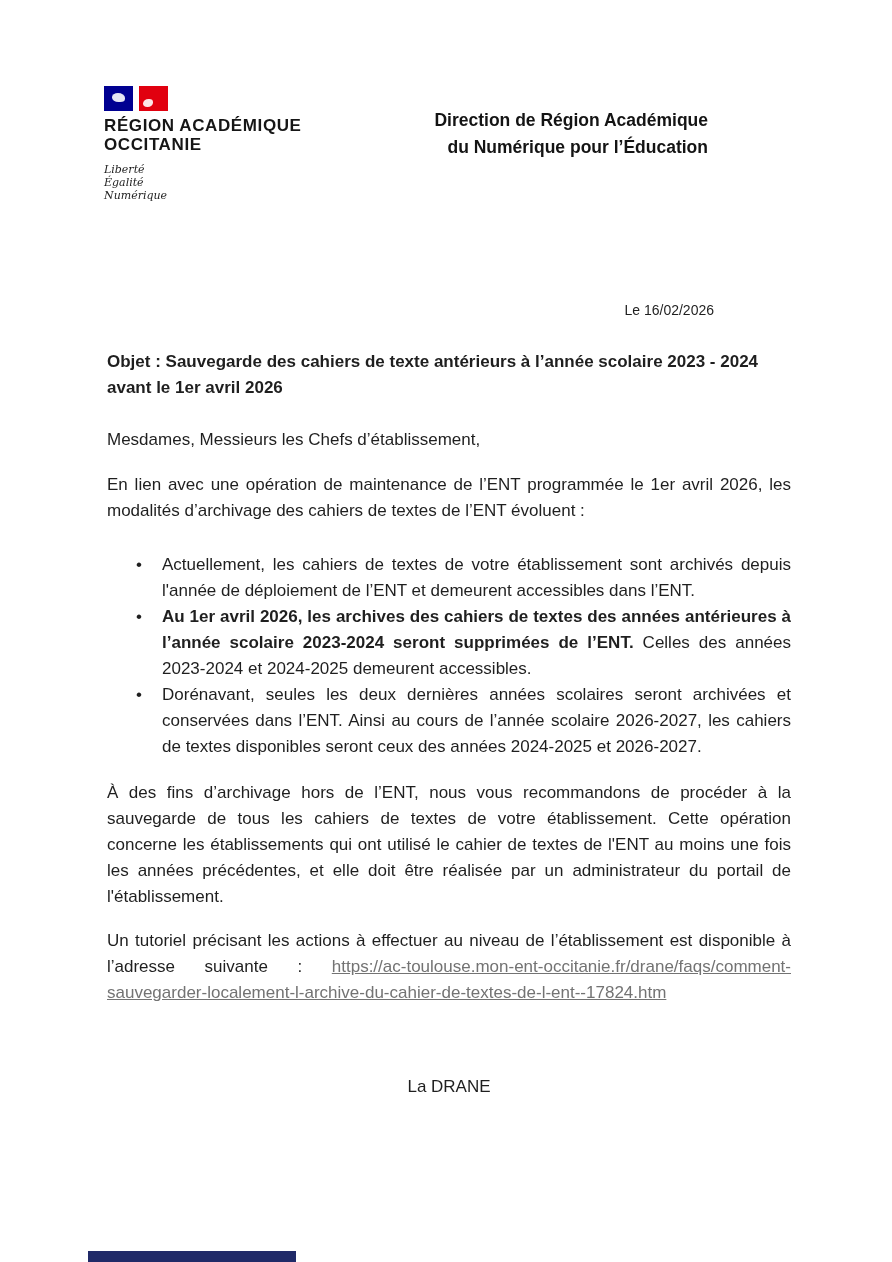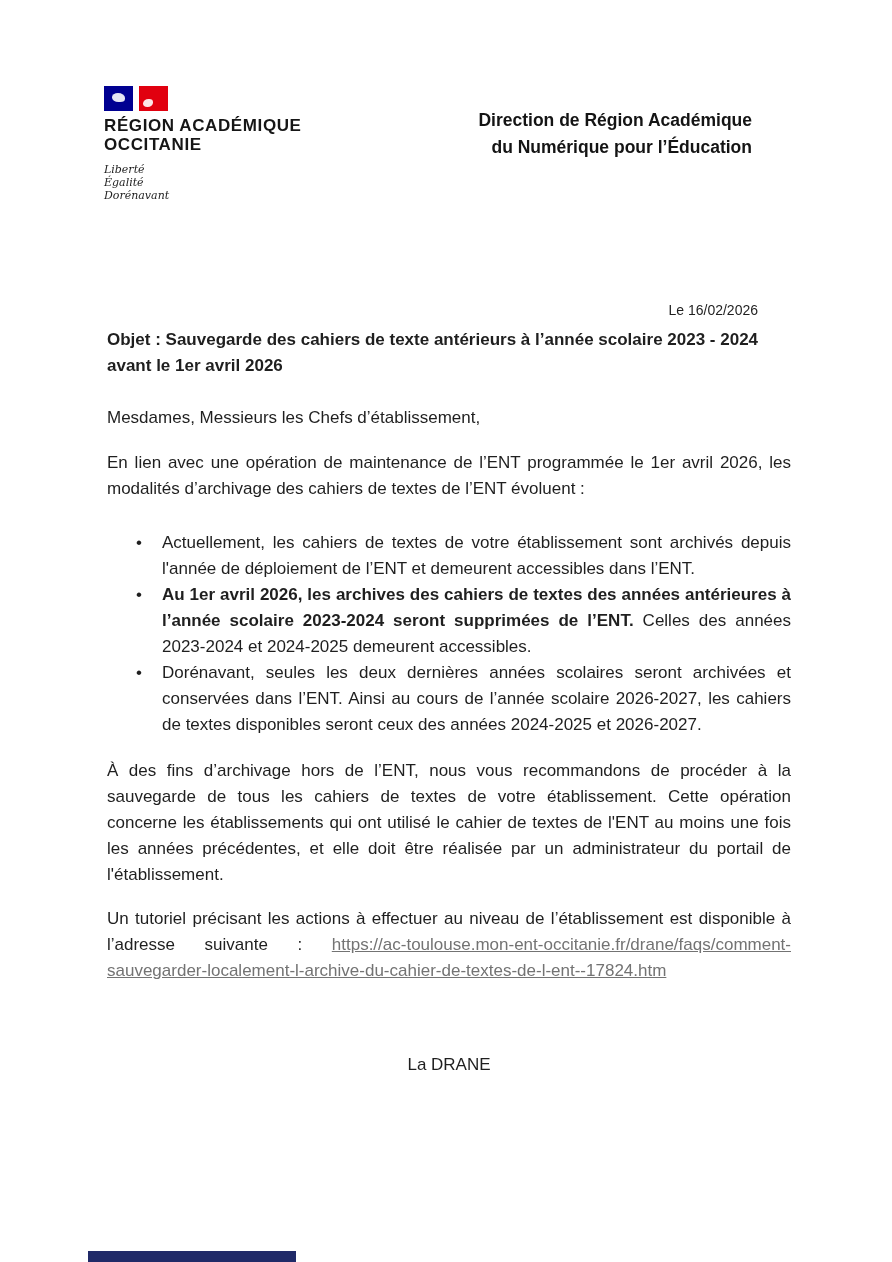--- a/index.html
+++ b/index.html
@@ -1,18 +1,18 @@
 <!DOCTYPE html>
 <html><head>
 <meta charset="utf-8">
 <style>
   html, body { margin:0; padding:0; background:#ffffff; }
   .page {
     position:relative; width:816px; height:1262px; background:#ffffff;
-    font-family:"Liberation Sans", sans-serif; color:#1f1f1f; overflow:hidden;padding-left:44px;
+    font-family:"Liberation Sans", sans-serif; color:#1f1f1f; overflow:hidden;
   }
 
   
   .logo { position:absolute; left:104px; top:86px; }
   .flag { display:flex; gap:6px; height:25px; margin-bottom:5px; }
   .flag .blue { position:relative; width:29px; height:25px; background:#000091; }
   .flag .red  { position:relative; width:29px; height:25px; background:#e1000f; }
   .flag .blue::after {
     content:""; position:absolute; left:8px; top:7px; width:13px; height:9px;
     background:#ffffff; border-radius:50% 60% 40% 55%; opacity:.9;
@@ -24,21 +24,21 @@
   .region-name { font-weight:bold; font-size:17px; line-height:19px; letter-spacing:.6px; color:#161616; }
   .motto { margin-top:9px; font-family:"DejaVu Serif", serif; font-style:italic; font-size:11px; line-height:13px; color:#222222; }
 
   
   .direction { position:absolute; right:108px; top:107px; text-align:right; font-weight:bold; font-size:17.5px; line-height:27px; color:#141414; }
 
   
   .date { position:absolute; right:102px; top:256px; font-size:14px; color:#1f1f1f;margin-top:46px; }
 
   
-  .content { position:absolute; left:107px; top:327px; width:684px; font-size:17px; line-height:26px; color:#1f1f1f; }
+  .content { position:absolute; left:107px; top:349px; width:684px; font-size:17px; line-height:26px; color:#1f1f1f; }
   .subject { font-weight:bold; text-align:left; margin:0 0 26px 0; }
   .salutation { margin:0 0 19px 0; text-align:left; }
   .para { margin:0; text-align:justify; }
   .intro { margin-bottom:28px; }
   .bullets { margin:0 0 20px 0; padding:0; list-style:none; }
   .bullets li { position:relative; padding-left:55px; text-align:justify; }
   .bullets li::before { content:"\2022"; position:absolute; left:29px; top:0; }
   .bold-seg { font-weight:bold;margin-top:45px; }
   .recommendation { margin-bottom:18px; }
   .tutorial a { color:#737373; text-decoration:underline; }
@@ -55,21 +55,21 @@
   <div class="logo">
     <div class="flag">
       <div class="blue"></div>
       <div class="red"></div>
     </div>
     <div class="region-name">RÉGION ACADÉMIQUE</div>
     <div class="region-name">OCCITANIE</div>
     <div class="motto">
       <div>Liberté</div>
       <div>Égalité</div>
-      <div>Dorénavant</div>
+      <div>Numérique</div>
     </div>
   </div>
 
   <div class="direction">
     <div>Direction de Région Académique</div>
     <div>du Numérique pour l’Éducation</div>
   </div>
 
   <div class="date">Le 16/02/2026</div>
 

